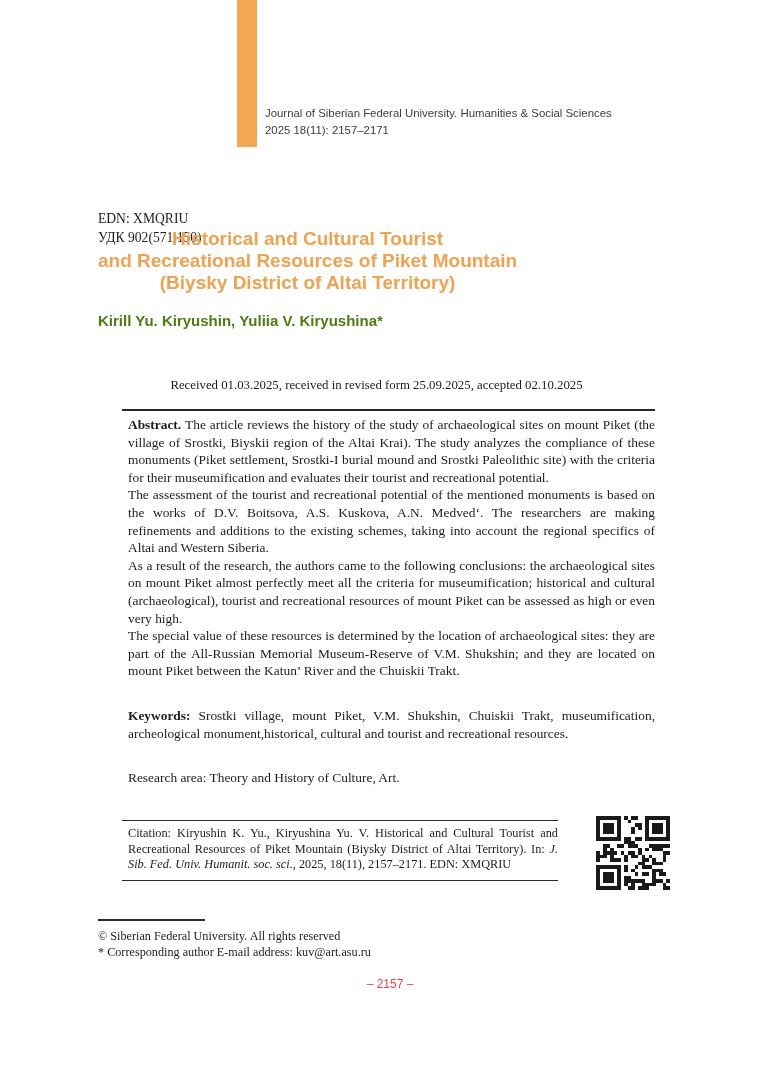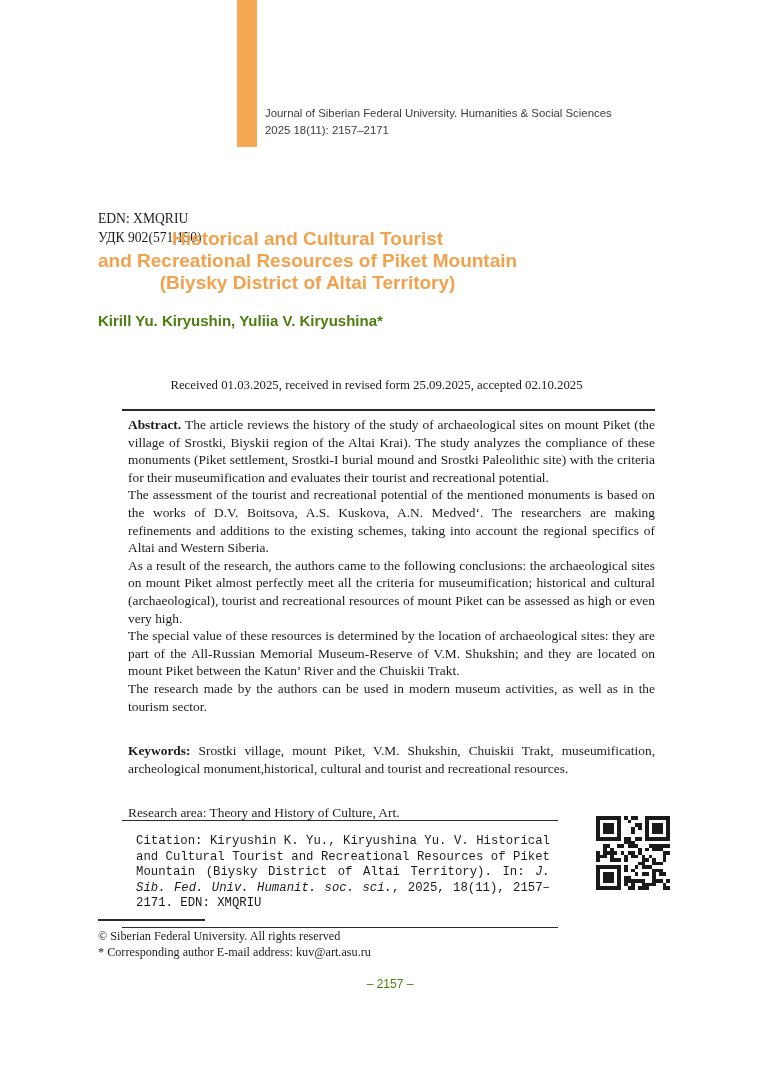--- a/index.html
+++ b/index.html
@@ -29,30 +29,30 @@
         font-size:13.4px;line-height:17.6px;text-align:justify;}
   .abstract p{margin:0;}
   .abstract .gap{margin-top:27px;}
   .abstract b{font-weight:700;}
 
   .research-area{margin-top:17px;text-align:left;}
 
   .citation{position:absolute;left:122px;top:820px;width:436px;
         border-top:1.5px solid #2b2b2b;border-bottom:1.5px solid #2b2b2b;
         padding:5px 0 7px 6px;box-sizing:border-box;}
-  .citation p{margin:8px;font-size:12.3px;line-height:15.6px;text-align:justify;font-family:Liberation Mono, monospace;}
+  .citation p{margin:0;font-size:12.3px;line-height:15.6px;text-align:justify;}
   .citation i{font-style:italic;}
 
   .qr{position:absolute;left:596px;top:816px;width:74px;height:74px;}
 
   .footnote{position:absolute;left:98px;top:919px;font-size:12.2px;line-height:16.5px;}
   .footnote-rule{width:107px;height:1.5px;background:#2b2b2b;margin-bottom:7px;}
 
   .page-number{position:absolute;left:20px;top:977px;width:740px;text-align:center;
-        font-family:"Liberation Sans", sans-serif;font-size:12px;color:#4d7c0f;}
+        font-family:"Liberation Sans", sans-serif;font-size:12px;color:#ef4444;}
 </style>
 </head>
 <body>
 
 <div class="page">
 
   <div class="orange-bar" style="background: rgb(245, 168, 81);"></div>
 
   <div class="journal-header">
     <div>Journal of Siberian Federal University. Humanities &amp; Social Sciences</div>
@@ -75,21 +75,20 @@
 
   <div class="received">Received 01.03.2025, received in revised form 25.09.2025, accepted 02.10.2025</div>
 
   <div class="abstract-rule"></div>
 
   <div class="abstract">
     <p><b>Abstract. </b><span>The article reviews the history of the study of archaeological sites on mount Piket (the village of Srostki, Biyskii region of the Altai Krai). The study analyzes the compliance of these monuments (Piket settlement, Srostki-I burial mound and Srostki Paleolithic site) with the criteria for their museumification and evaluates their tourist and recreational potential.</span></p>
     <p>The assessment of the tourist and recreational potential of the mentioned monuments is based on the works of D.V. Boitsova, A.S. Kuskova, A.N. Medved‘. The researchers are making refinements and additions to the existing schemes, taking into account the regional specifics of Altai and Western Siberia.</p>
     <p>As a result of the research, the authors came to the following conclusions: the archaeological sites on mount Piket almost perfectly meet all the criteria for museumification; historical and cultural (archaeological), tourist and recreational resources of mount Piket can be assessed as high or even very high.</p>
     <p>The special value of these resources is determined by the location of archaeological sites: they are part of the All-Russian Memorial Museum-Reserve of V.M. Shukshin; and they are located on mount Piket between the Katun’ River and the Chuiskii Trakt.</p>
-    <p>The research made by the authors can be used in modern museum activities, as well as in the tourism sector.</p>
     <p class="gap"><b>Keywords: </b><span>Srostki village, mount Piket, V.M. Shukshin, Chuiskii Trakt, museumification, archeological monument,historical, cultural and tourist and recreational resources.</span></p>
     <p class="gap research-area">Research area: Theory and History of Culture, Art.</p>
   </div>
 
   <div class="citation">
     <p><span>Citation: Kiryushin K. Yu., Kiryushina Yu. V. Historical and Cultural Tourist and Recreational Resources of Piket Mountain (Biysky District of Altai Territory). In: </span><i>J. Sib. Fed. Univ. Humanit. soc. sci.</i><span>, 2025, 18(11), 2157–2171. EDN: XMQRIU</span></p>
   </div>
 
   <svg class="qr" id="qr" viewBox="0 0 21 21" shape-rendering="crispEdges" xmlns="http://www.w3.org/2000/svg">
       <rect x="0" y="0" width="21" height="21" fill="#ffffff"></rect>

